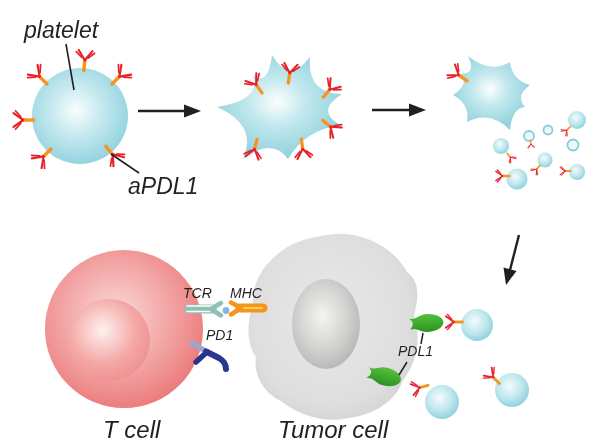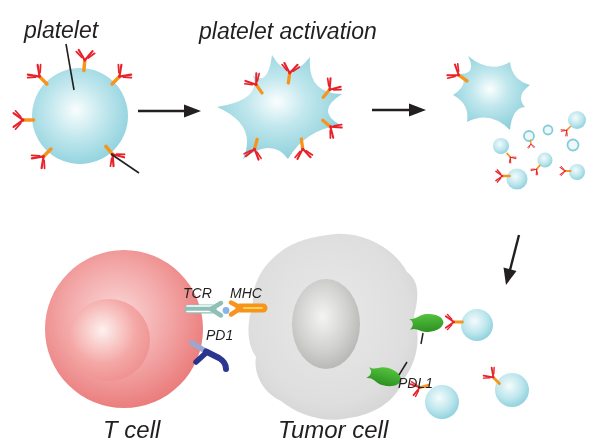--- a/index.html
+++ b/index.html
@@ -176,20 +176,20 @@
     <circle cx="477" cy="313" r="16" fill="url(#gVes)"></circle>
     <use href="#ab" transform="translate(452,310) rotate(-90) scale(0.95)"></use>
     <circle cx="442" cy="390" r="17" fill="url(#gVes)"></circle>
     <use href="#ab" transform="translate(418,376) rotate(-105) scale(0.95)"></use>
     <circle cx="512" cy="378" r="17" fill="url(#gVes)"></circle>
     <use href="#ab" transform="translate(492,364) rotate(-45) scale(0.95)"></use>
   </g>
 </svg>
 
 <div class="lbl big" style="left:24px;top:7px;">platelet</div>
-<div class="lbl big" style="left:199px;top:8px;">platelet activation</div>
+<div class="lbl big" style="left:128px;top:163px;">aPDL1</div>
 <div class="lbl recep" style="left:183px;top:274px;">TCR</div>
 <div class="lbl recep" style="left:230px;top:274px;">MHC</div>
 <div class="lbl recep" style="left:206px;top:316px;">PD1</div>
-<div class="lbl recep" style="left:398px;top:332px;margin-top:32px;">PDL1</div>
+<div class="lbl recep" style="left:398px;top:332px;">PDL1</div>
 <div class="lbl cellname" style="left:103px;top:406px;">T cell</div>
 <div class="lbl cellname" style="left:278px;top:406px;">Tumor cell</div>
 </div>
 
 </body></html>

